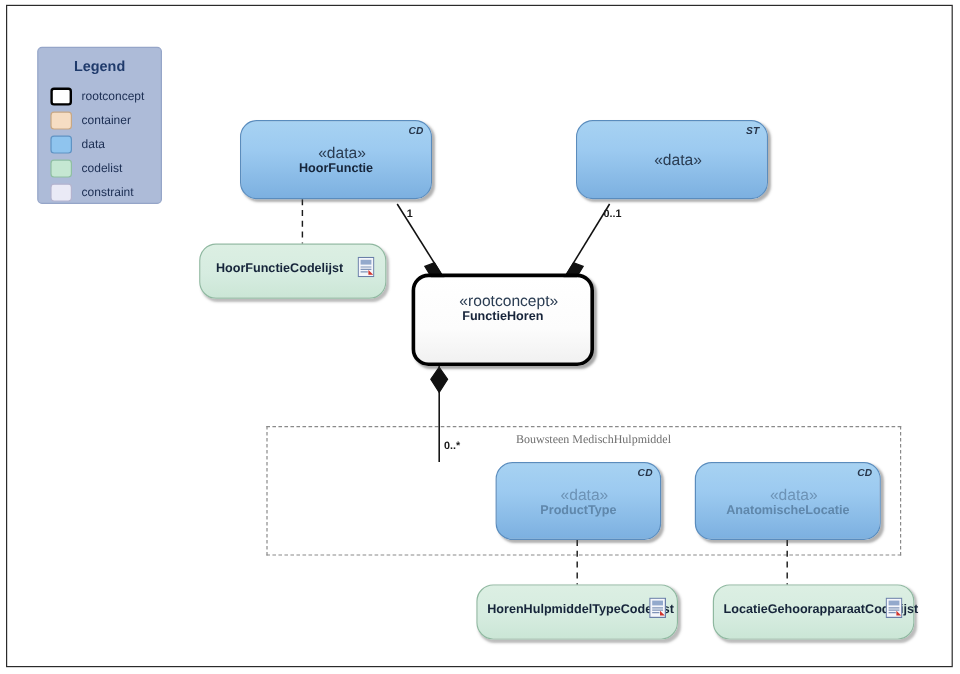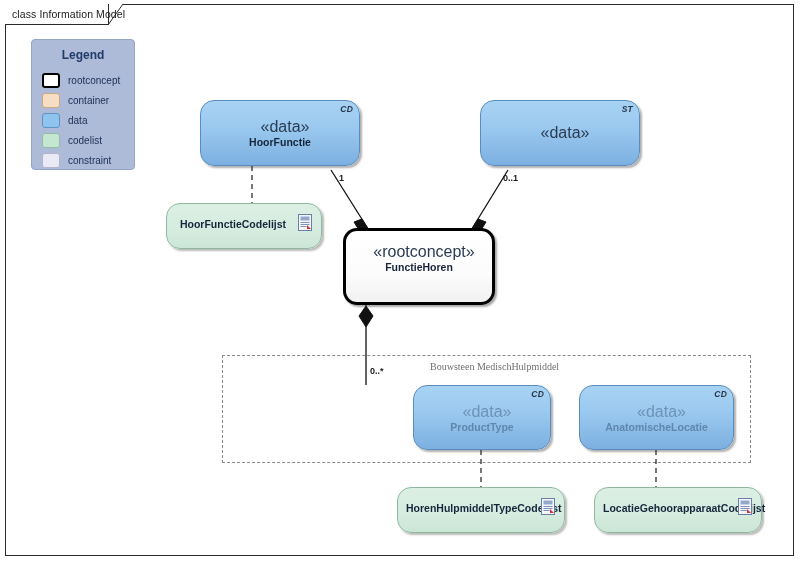--- a/index.html
+++ b/index.html
@@ -128,21 +128,21 @@
     border-radius: 14px;
     z-index: 4;
   }
   .node .stereo,
   .node .nm,
   .node .nm2 {
     display: block;
     text-align: center;
     white-space: nowrap;
   }
-  .node .stereo { font-size: 16px; padding-left: 10px; }
+  .node .stereo { font-size: 13px; padding-left: 10px; }
   .node .nm     { font-size: 10.5px; font-weight: bold; }
   .node .nm2    { font-size: 10.5px; font-weight: bold; }
 
   
   .node-data {
     background: linear-gradient(to bottom, #a7d2f2 0%, #9ccaf0 38%, #7cb0e0 100%);
     border: 1px solid #5a8cbd;
     box-shadow: 2px 2px 2px rgba(60,60,60,0.40);
   }
   .node-data .stereo { color: #2a3c52; }
@@ -247,29 +247,20 @@
     white-space: nowrap;
   }
 </style>
 </head>
 <body>
 
 <div id="canvas">
 
   <div id="frame"></div>
 
-  <div id="frame-tab">
-    <div class="tab-body"></div>
-    <div class="tab-slope">
-      <svg width="16" height="21" viewBox="0 0 16 21">
-        <line x1="0" y1="21" x2="15" y2="0" stroke="#2b2b2b" stroke-width="1"></line>
-      </svg>
-    </div>
-    <div class="tab-label">class Information Model</div>
-  </div>
 
   <div id="legend">
     <div class="legend-title">Legend</div>
     <div class="legend-rows">
       <div class="legend-row">
         <span class="swatch sw-rootconcept"></span>
         <span class="legend-label">rootconcept</span>
       </div>
       <div class="legend-row">
         <span class="swatch sw-container"></span>

